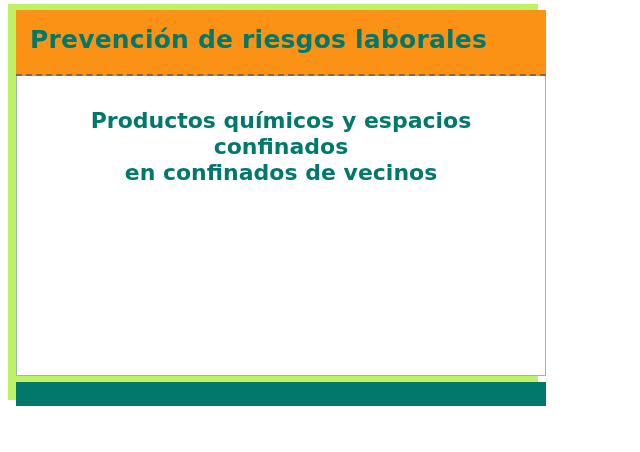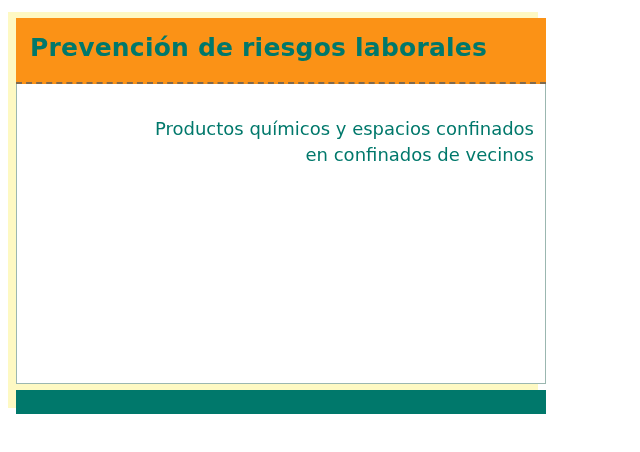--- a/index.html
+++ b/index.html
@@ -9,24 +9,24 @@
   }
   body {
     width: 640px;
     height: 452px;
     font-family: "DejaVu Sans", sans-serif;
     overflow: hidden;
   }
   .slide-canvas {
     position: absolute;
     left: 8px;
-    top: 12px;
+    top: 4px;
     width: 530px;
     height: 396px;
-    background: #fef9c3;
+    background: #bef264;
     box-sizing: border-box;
   }
   .slide-body-border {
     position: absolute;
     left: 8px;
     top: 6px;
     width: 530px;
     height: 366px;
     box-sizing: border-box;
     border: 1px solid #9bb7b0;
@@ -58,24 +58,24 @@
     font-size: 25px;
     font-weight: bold;
     letter-spacing: 0.2px;
     line-height: 28px;
   }
   .subtitle-text {
     position: absolute;
     left: 20px;
     top: 104px;
     width: 506px;
-    text-align: right;
+    text-align: center;
     color: #00786b;
-    font-size: 18px;
-    font-weight: normal;
+    font-size: 22px;
+    font-weight: bold;
     line-height: 26px;
   }
   .bottom-band {
     position: absolute;
     left: 8px;
     top: 378px;
     width: 530px;
     height: 24px;
     background: #00786b;
   }

